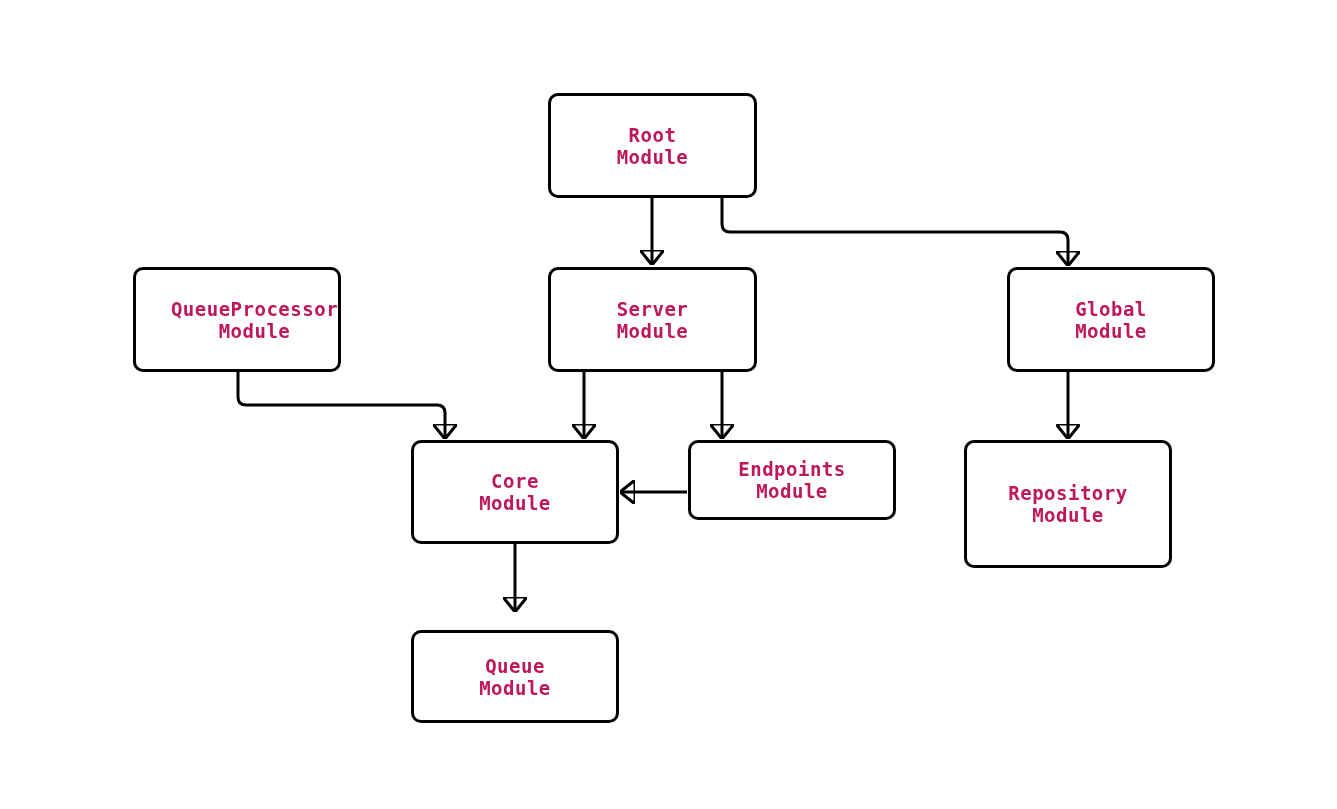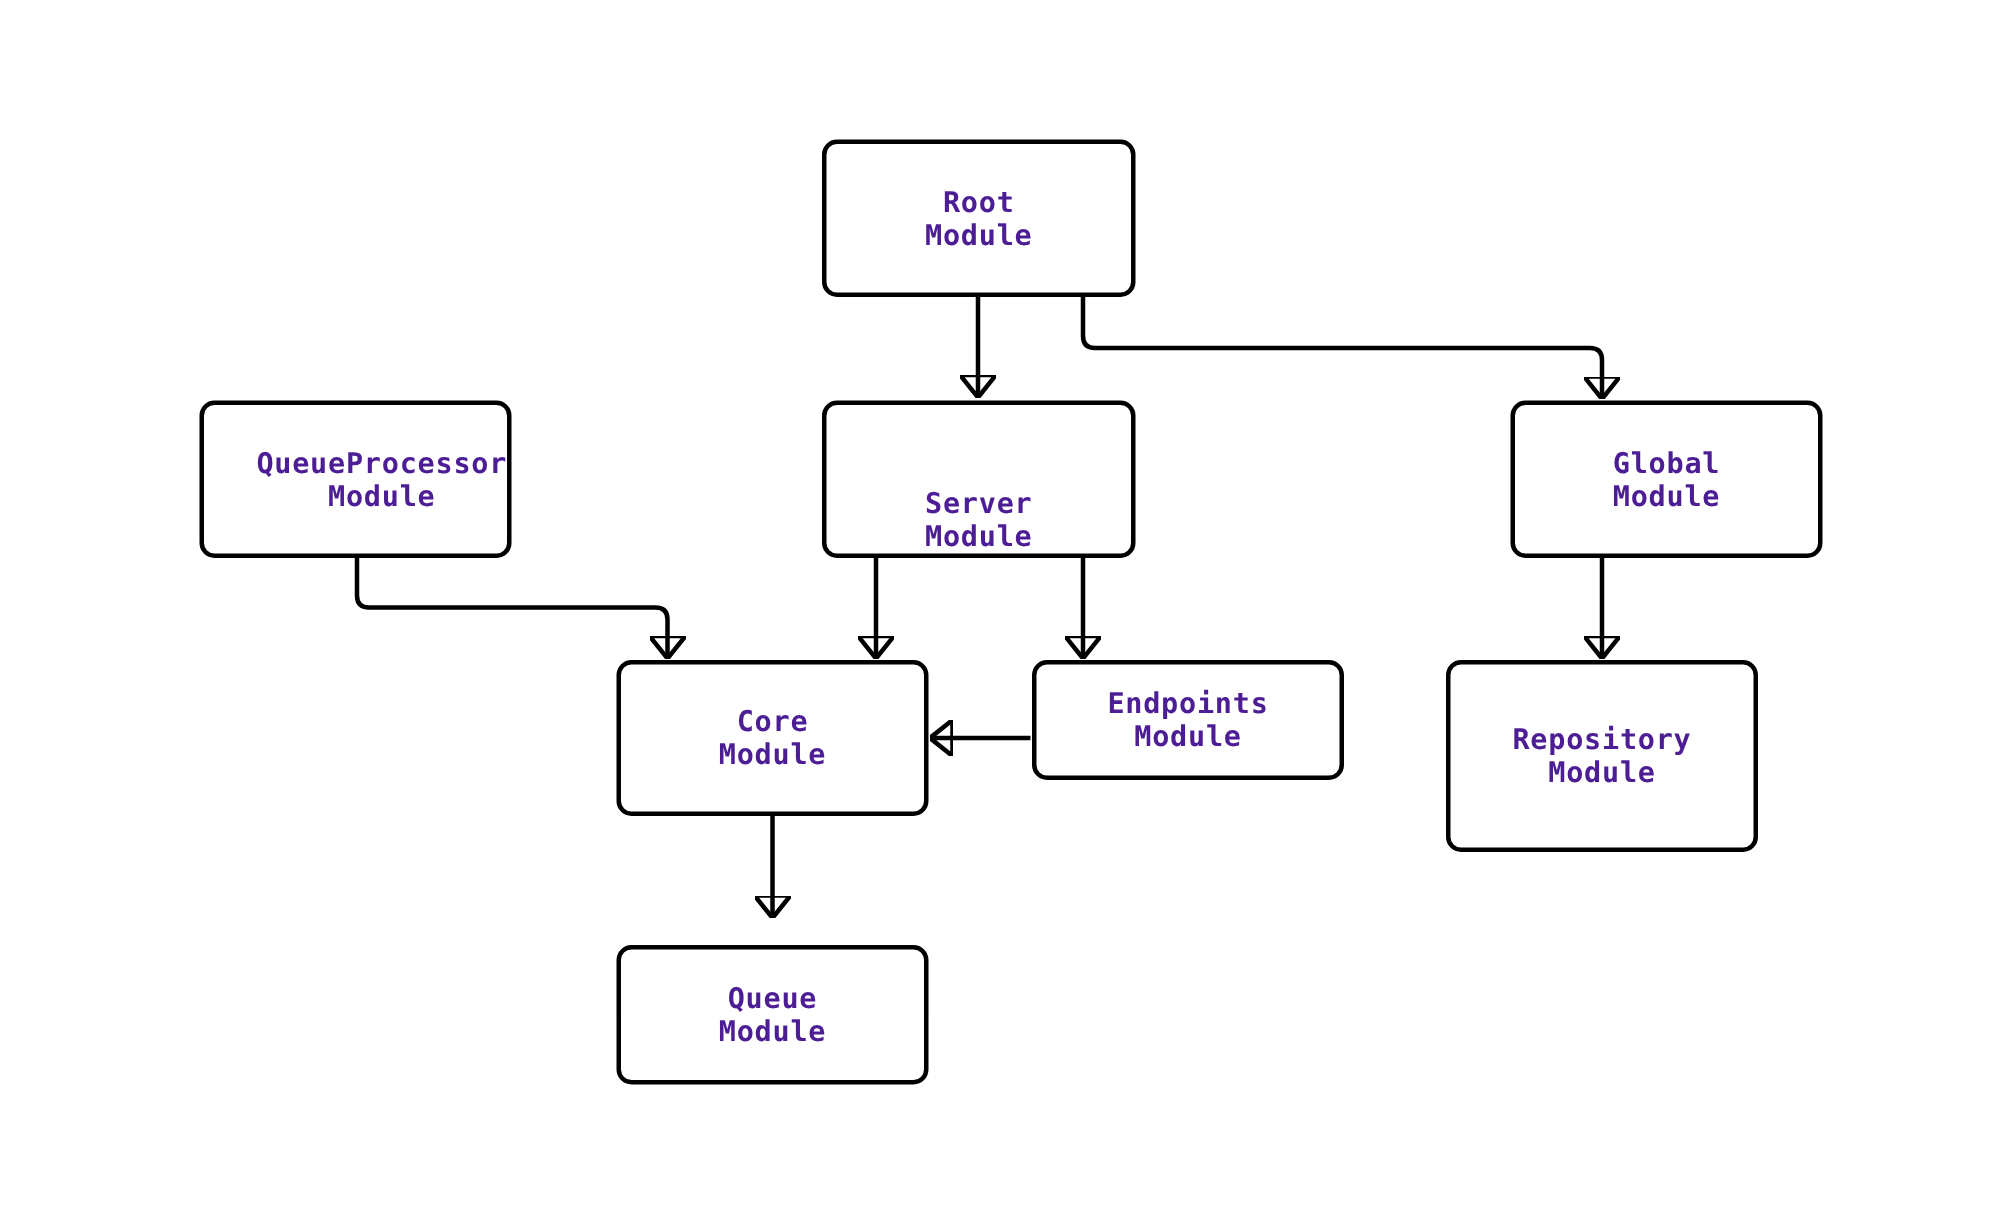--- a/index.html
+++ b/index.html
@@ -35,27 +35,27 @@
     background: #ffffff;
     border: 3px solid #000000;
     border-radius: 10px;
     display: flex;
     align-items: center;
     justify-content: center;
     text-align: center;
     font-weight: bold;
     font-size: 19px;
     line-height: 22px;
-    color: #4c1d95;
+    color: #be185d;
     white-space: pre-line;
     letter-spacing: 0.5px;
   }
   .node-root            { left: 548px; top: 93px;  width: 209px; }
   .node-queueprocessor  { left: 133px; top: 267px; padding-left: 35px; }
-  .node-server          { left: 548px; top: 267px; width: 209px; align-items: flex-end; }
+  .node-server          { left: 548px; top: 267px; width: 209px; }
   .node-global          { left: 963px; top: 267px; margin-left: 44px; }
   .node-core            { left: 411px; top: 440px; height: 104px; }
   .node-endpoints       { left: 688px; top: 440px; height: 80px; }
   .node-repository      { left: 964px; top: 440px; height: 128px; }
   .node-queue           { left: 411px; top: 630px; height: 93px; }
 </style>
 </head>
 <body>
 
 <div class="canvas">

